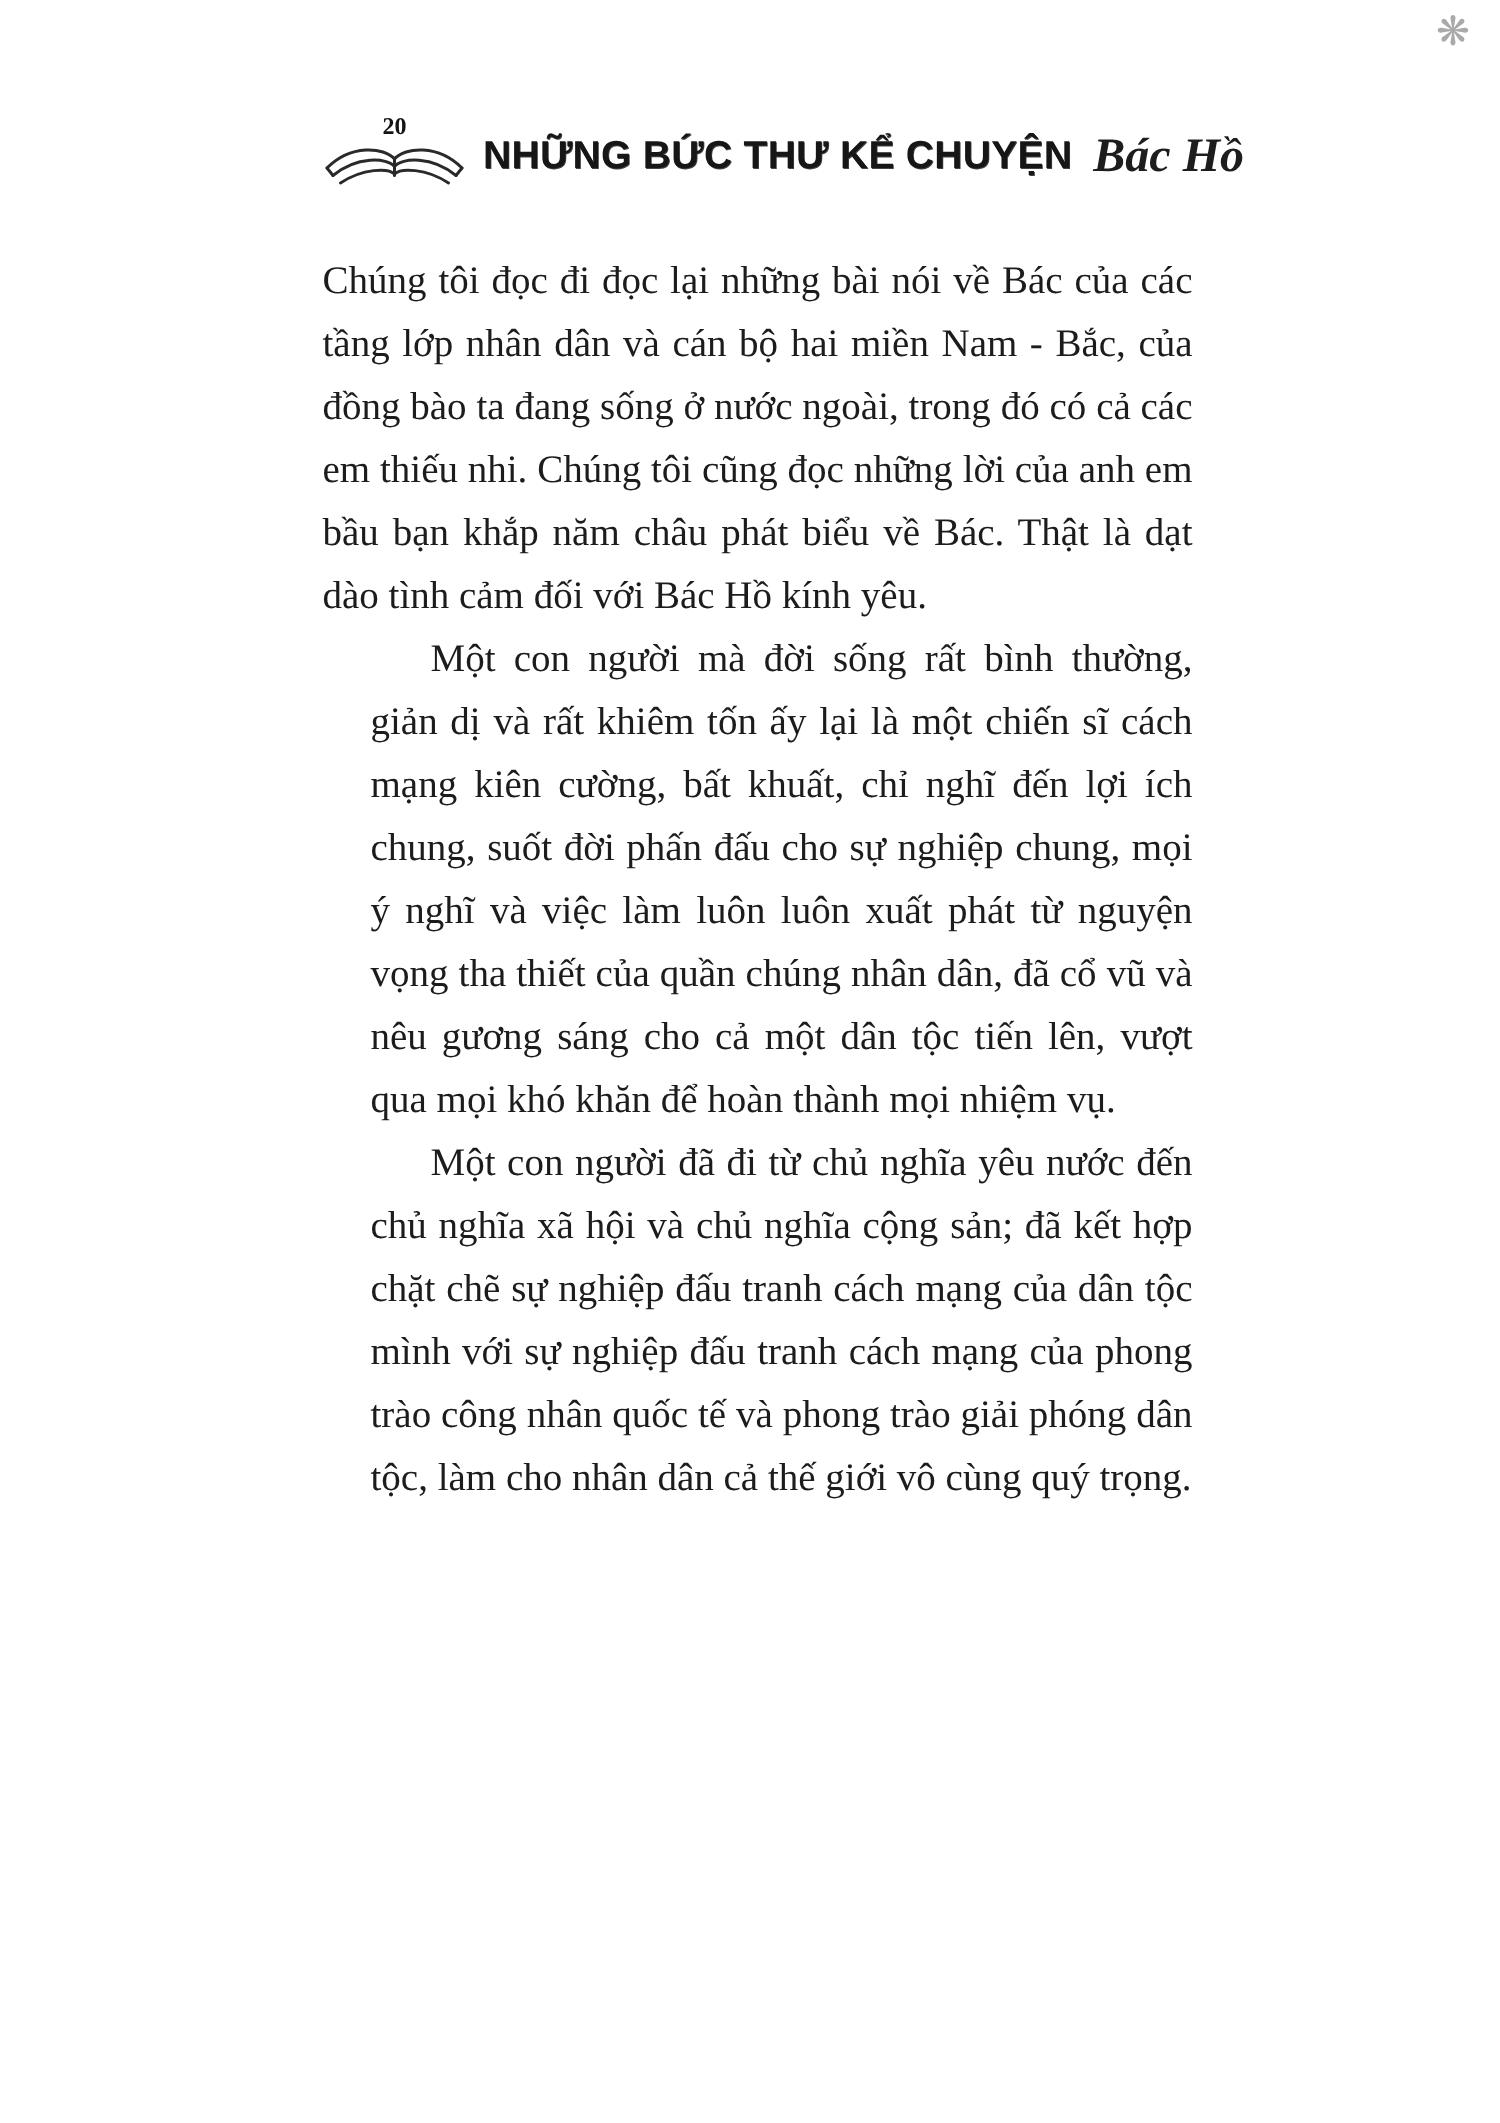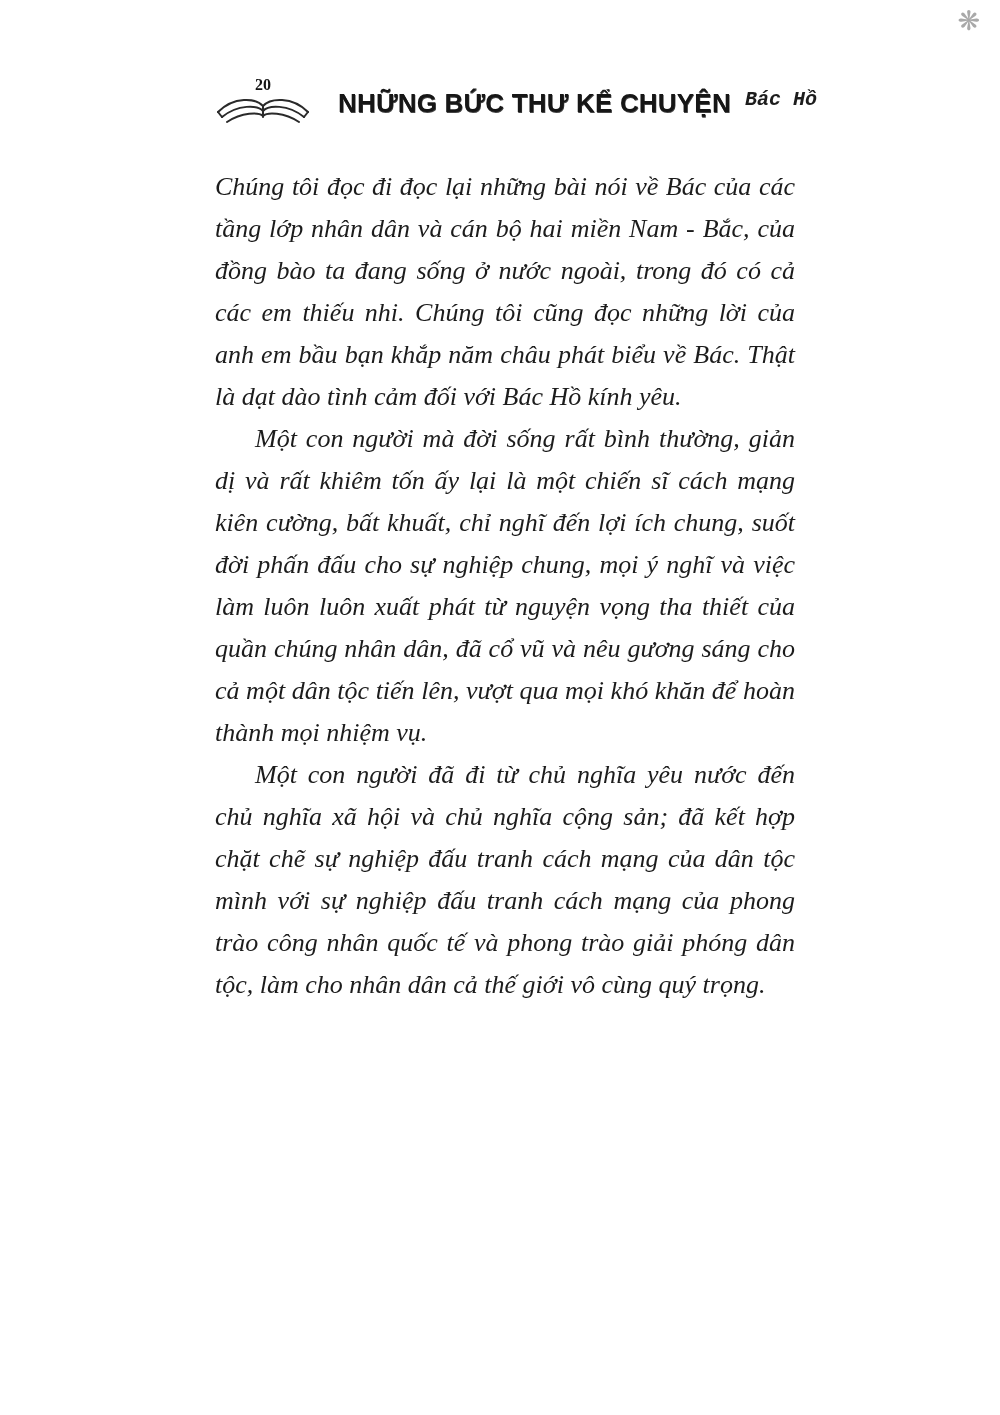--- a/index.html
+++ b/index.html
@@ -42,56 +42,55 @@
   .page-number {
     position: absolute;
     left: 0; right: 0; top: 0;
     text-align: center;
     font-family: "Liberation Serif", serif;
     font-weight: bold;
     font-size: 16px;
     color: #141414;
   }
   .header-title {
-    margin-left: 24px;
+    margin-left: 8px;
     display: flex;
-    align-items: flex-start;
+    align-items: center;
     white-space: nowrap;
   }
   .title-main {
     font-family: "Liberation Sans", sans-serif;
     font-weight: bold;
     font-size: 26px;
     letter-spacing: 0.2px;
     color: #161616;
     text-shadow: 0.5px 0.5px 0 #444;
   }
   .title-script {
-    font-family: Liberation Mono, monospace;
+    font-family: Liberation Serif, serif;
     font-style: italic;
     font-weight: bold;
-    font-size: 20px;
+    font-size: 32px;
     margin-left: 14px;
     color: #1d1d1d;
   }
 
   
   .page-body {
     position: absolute;
     left: 215px;
     top: 166px;
     width: 580px;
     font-size: 26px;
     line-height: 42px;
     color: #1c1c1c;
     text-align: justify;
-    font-style: italic;
   }
   .page-body p { margin: 0; }
-  .page-body p.indent { text-indent: 40px; }
+  .page-body p.indent { text-indent: 40px; margin-left: 32px; }
 </style>
 </head>
 <body>
 
 <div class="ornament">❋</div>
 
 <header class="page-header">
   <div class="book-badge">
     <svg width="102" height="54" viewBox="0 0 102 54">
       <g fill="none" stroke="#2a2a2a" stroke-width="2" stroke-linecap="round">

